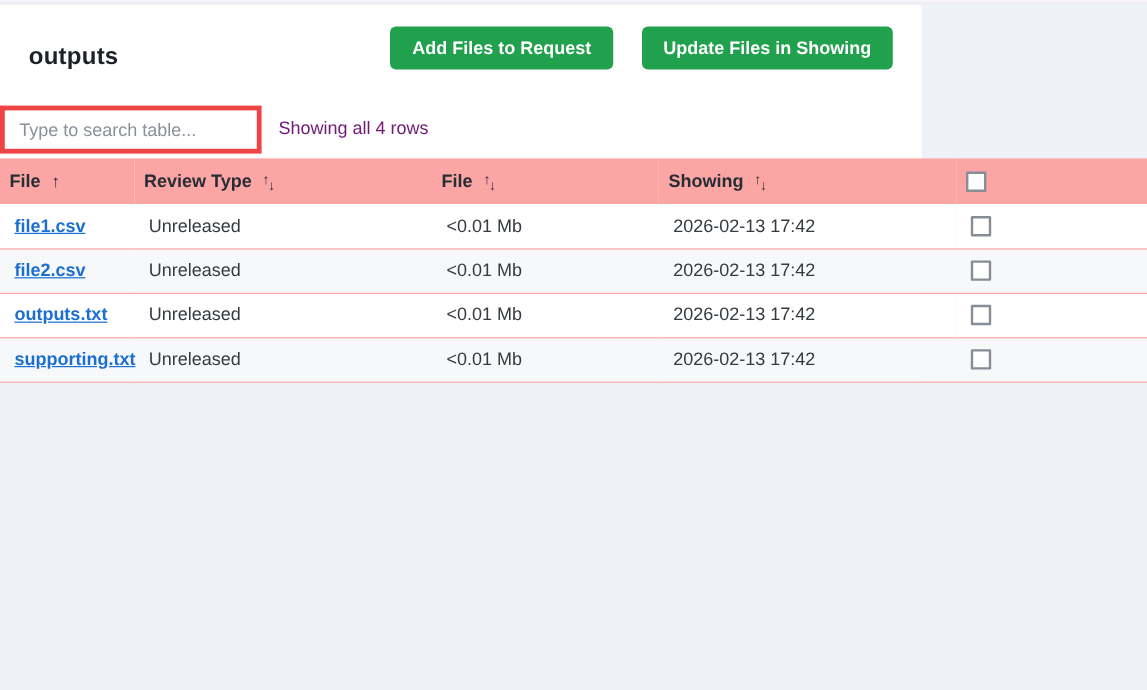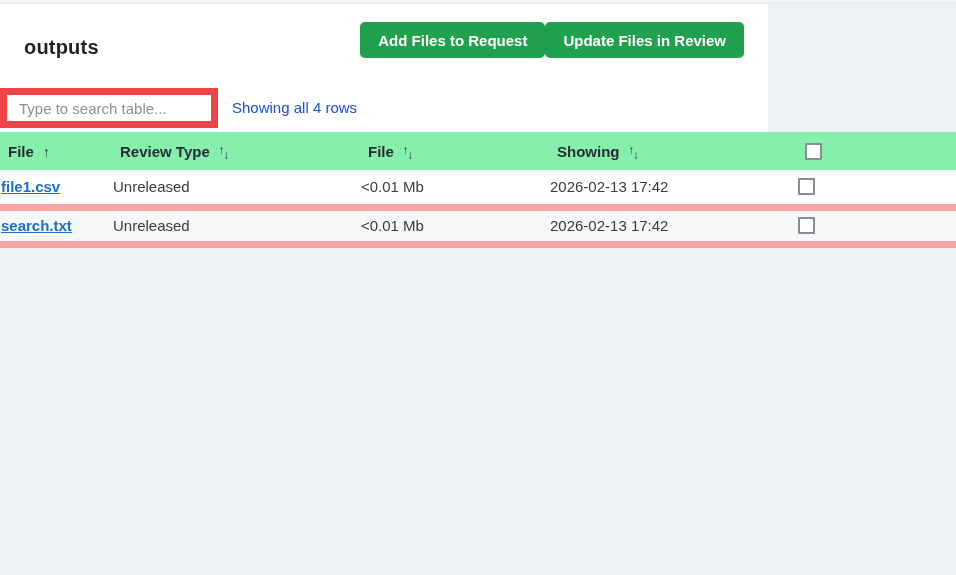--- a/index.html
+++ b/index.html
@@ -20,68 +20,68 @@
   }
   
   .header-zone { position: relative; height: 84px; }
   .page-title {
     position: absolute; left: 24px; top: 32px;
     font-size: 20px; font-weight: 700; color: #1c212a;
     letter-spacing: 0.2px;
   }
   .toolbar {
     position: absolute; top: 18px; right: 24px;
-    display: flex; gap: 0;
+    display: flex; gap: 24px;
   }
   .btn-green {
     height: 36px; padding: 0 18px;
     background: #21a04d; color: #ffffff;
     border: none; border-radius: 5px;
     font-family: "Liberation Sans", sans-serif;
     font-size: 15px; font-weight: 700;
     cursor: pointer; white-space: nowrap;
   }
   
   .search-row { position: relative; height: 44px; }
   .search-input {
     position: absolute; left: 0; top: 0;
     width: 218px; height: 40px;
-    border: 7px solid #ef4444; border-radius: 0;
+    border: 4px solid #ef4444; border-radius: 0;
     padding: 0 12px;
     font-family: "Liberation Sans", sans-serif;
     font-size: 15px; color: #363b41;
     outline: none; background: #ffffff;
   }
   .search-input::placeholder { color: #8b9199; }
   .rows-summary {
     position: absolute; left: 232px; top: 11px;
-    font-size: 15px; color: #1d4ed8;
+    font-size: 15px; color: #701a75;
   }
   
   table.files-table {
     width: 956px; border-collapse: collapse; table-layout: fixed;
   }
   .files-table col.c-file { width: 112px; }
   .files-table col.c-state { width: 248px; }
   .files-table col.c-size { width: 189px; }
   .files-table col.c-mod { width: 248px; }
   .files-table col.c-check { width: 159px; }
   .files-table thead th {
-    background: #86efac;
+    background: #fca5a5;
     height: 38px;
     text-align: left; vertical-align: middle;
     padding: 0 8px;
     font-size: 15px; font-weight: 700; color: #272d35;
     cursor: pointer; user-select: none;
   }
   .files-table tbody td {
     height: 37px;
-    padding: 0 1px;
+    padding: 0 12px;
     font-size: 15px; color: #363b41;
-    border-bottom: 7px solid #fca5a5;
+    border-bottom: 1px solid #fca5a5;
     vertical-align: middle;
     background: #ffffff;
   }
   .files-table tbody tr:nth-child(even) td { background: #f7f8fa; }
   .file-link {
     color: #1a6fd0; font-weight: 700; text-decoration: underline;
     cursor: pointer;
   }
   .sort-asc-arrow {
     display: inline-block; margin-left: 9px;
@@ -107,21 +107,21 @@
 <body>
 
 <div class="top-strip"></div>
 
 <div class="content-card">
 
   <div class="header-zone">
     <div class="page-title">outputs</div>
     <div class="toolbar">
       <button class="btn-green">Add Files to Request</button>
-      <button class="btn-green">Update Files in Review</button>
+      <button class="btn-green">Update Files in Showing</button>
     </div>
   </div>
 
   <div class="search-row">
     <input type="text" class="search-input" placeholder="Type to search table..." style="">
     <div class="rows-summary">Showing all 4 rows</div>
   </div>
 
   <table class="files-table">
     <colgroup>
@@ -163,21 +163,39 @@
       <tr>
         <td><a class="file-link">file1.csv</a></td>
         <td>Unreleased</td>
         <td>&lt;0.01 Mb</td>
         <td>2026-02-13 17:42</td>
         <td class="td-check">
             <input type="checkbox" class="cb" style="">
           </td>
       </tr>
       <tr>
-        <td><a class="file-link">search.txt</a></td>
+        <td><a class="file-link">file2.csv</a></td>
+        <td>Unreleased</td>
+        <td>&lt;0.01 Mb</td>
+        <td>2026-02-13 17:42</td>
+        <td class="td-check">
+            <input type="checkbox" class="cb" style="">
+          </td>
+      </tr>
+      <tr>
+        <td><a class="file-link">outputs.txt</a></td>
+        <td>Unreleased</td>
+        <td>&lt;0.01 Mb</td>
+        <td>2026-02-13 17:42</td>
+        <td class="td-check">
+            <input type="checkbox" class="cb" style="">
+          </td>
+      </tr>
+      <tr>
+        <td><a class="file-link">supporting.txt</a></td>
         <td>Unreleased</td>
         <td>&lt;0.01 Mb</td>
         <td>2026-02-13 17:42</td>
         <td class="td-check">
             <input type="checkbox" class="cb" style="">
           </td>
       </tr>
     </tbody>
   </table>
 

